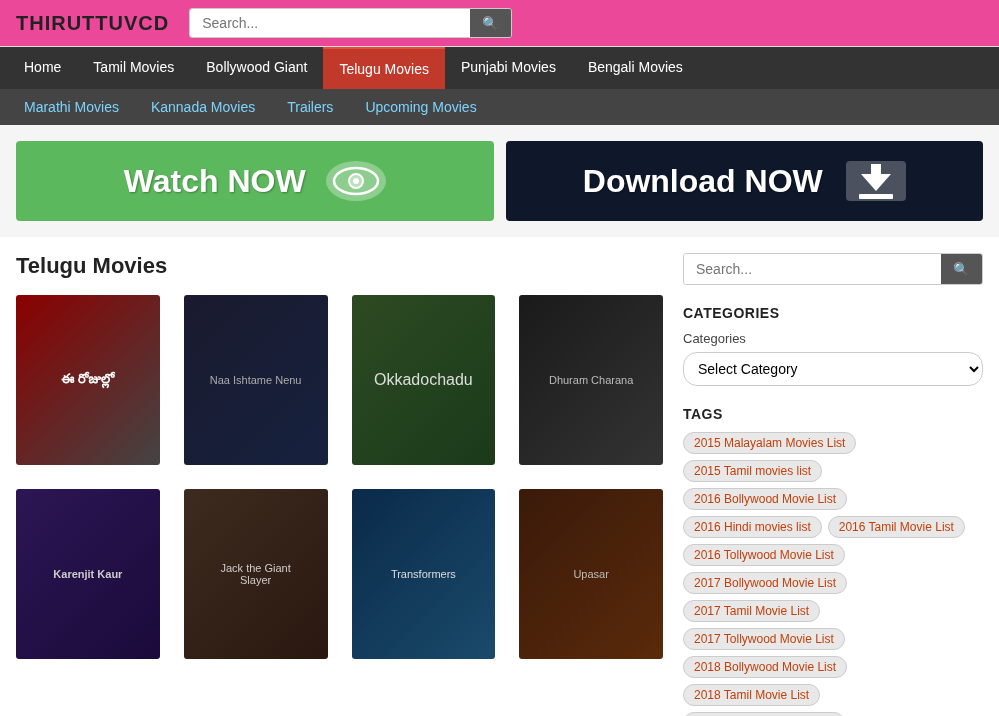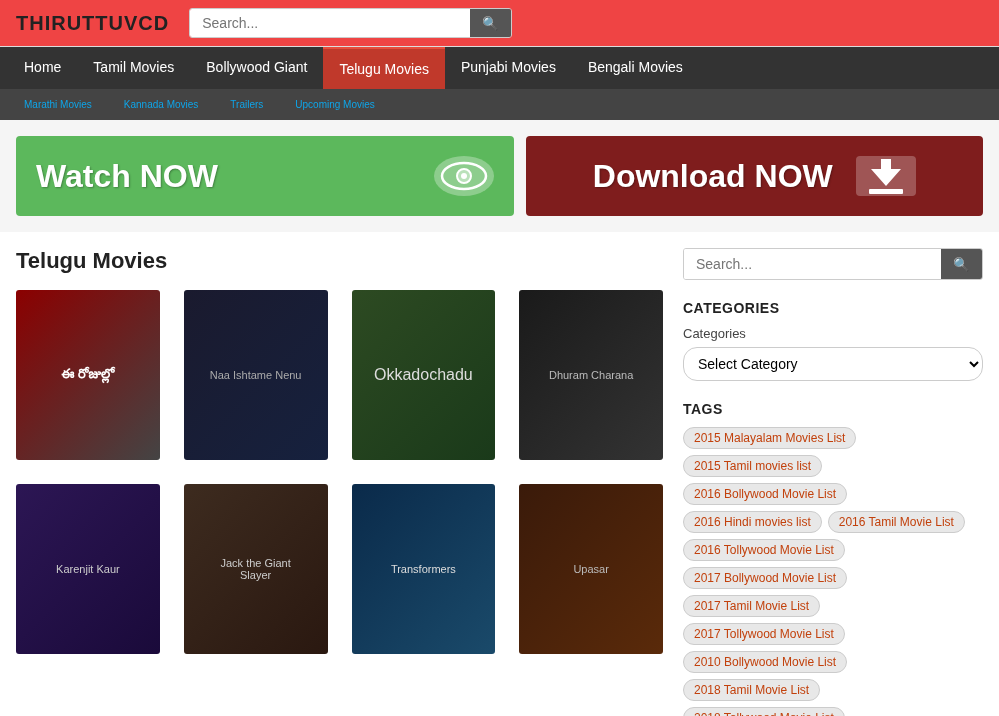--- a/index.html
+++ b/index.html
@@ -1,37 +1,37 @@
 <!DOCTYPE html>
 <html><head>
   <meta charset="utf-8">
   <style>
     * { margin: 0; padding: 0; box-sizing: border-box; }
     body { font-family: Arial, sans-serif; font-size: 14px; background: #fff; }
 
     
-    .header { display: flex; align-items: center; padding: 8px 16px; background: #ef4444; border-bottom: 1px solid #ddd; }
+    .header { display: flex; align-items: center; padding: 8px 16px; background: #ec4899; border-bottom: 1px solid #ddd; }
     .site-title { font-size: 20px; font-weight: bold; color: #222; margin-right: 20px; letter-spacing: 1px; }
     .search-bar { display: flex; border: 1px solid #ccc; border-radius: 3px; overflow: hidden; }
     .search-bar input { padding: 6px 12px; border: none; outline: none; font-size: 14px; width: 280px; }
     .search-bar button { background: #555; border: none; padding: 6px 12px; cursor: pointer; color: #fff; }
 
     
     .nav-primary { background: #333; display: flex; padding: 0 8px; text-align: center; }
     .nav-primary a { color: #fff; text-decoration: none; padding: 12px 16px; font-size: 14px; display: block; }
     .nav-primary a.active { background: #c0392b; border-top: 2px solid #e74c3c; }
 
     .nav-secondary { background: #444; display: flex; padding: 0 8px; }
-    .nav-secondary a { color: #0ea5e9; text-decoration: none; padding: 10px 16px; font-size: 10px; display: block; }
+    .nav-secondary a { color: #7dd3fc; text-decoration: none; padding: 10px 16px; font-size: 14px; display: block; }
 
     
     .banners { display: flex; gap: 12px; padding: 16px; background: #f5f5f5; }
-    .banner-watch { flex: 1; background: #5cb85c; border-radius: 4px; display: flex; align-items: center; justify-content: space-between; padding: 20px; gap: 20px; cursor: pointer; }
+    .banner-watch { flex: 1; background: #5cb85c; border-radius: 4px; display: flex; align-items: center; justify-content: center; padding: 20px; gap: 20px; cursor: pointer; }
     .banner-watch .btn-text { font-size: 32px; font-weight: bold; color: #fff; text-shadow: 1px 1px 2px rgba(0,0,0,0.3); }
-    .banner-download { flex: 1; background: #7f1d1d; border-radius: 4px; display: flex; align-items: center; justify-content: center; gap: 23px; cursor: pointer; }
+    .banner-download { flex: 1; background: #0f172a; border-radius: 4px; display: flex; align-items: center; justify-content: center; padding: 20px; gap: 23px; cursor: pointer; }
     .banner-download .btn-text { font-size: 32px; font-weight: bold; color: #fff; text-shadow: 1px 1px 2px rgba(0,0,0,0.3); }
 
     .eye-icon { width: 60px; height: 40px; background: rgba(255,255,255,0.3); border-radius: 50%; display: flex; align-items: center; justify-content: center; font-size: 28px; }
     .download-icon { width: 60px; height: 40px; background: rgba(255,255,255,0.25); border-radius: 4px; display: flex; align-items: center; justify-content: center; font-size: 28px; color: #fff; }
 
     
     .main-content { display: flex; padding: 16px; gap: 20px; }
     .content-left { flex: 1; }
     .content-right { width: 300px; flex-shrink: 0; }
 
@@ -54,21 +54,21 @@
     .category-select { width: 100%; padding: 7px 10px; border: 1px solid #ccc; border-radius: 14px; font-size: 14px; background: #fff; cursor: pointer; }
 
     .tags-container { display: flex; flex-wrap: wrap; gap: 6px; margin-top: 8px; }
     .tag { background: #e8e8e8; border: 1px solid #ccc; border-radius: 12px; padding: 3px 10px; font-size: 12px; color: #c2410c; cursor: pointer; }
 
     
     .poster-1 { background: linear-gradient(135deg, #8B0000, #444); }
     .poster-2 { background: linear-gradient(135deg, #1a1a2e, #16213e); }
     .poster-3 { background: linear-gradient(135deg, #2d4a22, #1a3a1a); }
     .poster-4 { background: linear-gradient(135deg, #1a1a1a, #333); }
-    .poster-5 { background: linear-gradient(135deg, #2c1654, #1a0a3a); }
+    .poster-5 { background: linear-gradient(135deg, #2c1654, #1a0a3a); font-weight: bold; }
     .poster-6 { background: linear-gradient(135deg, #3d2b1f, #2a1810); }
     .poster-7 { background: linear-gradient(135deg, #0a2a4a, #1a4a6a); }
     .poster-8 { background: linear-gradient(135deg, #3a1a0a, #5a2a0a); }
   </style>
 </head>
 <body>
 
 <div class="header">
   <div class="site-title">THIRUTTUVCD</div>
   <div class="search-bar">
@@ -189,20 +189,20 @@
       <div class="tags-container">
         <span class="tag">2015 Malayalam Movies List</span>
         <span class="tag">2015 Tamil movies list</span>
         <span class="tag">2016 Bollywood Movie List</span>
         <span class="tag">2016 Hindi movies list</span>
         <span class="tag">2016 Tamil Movie List</span>
         <span class="tag">2016 Tollywood Movie List</span>
         <span class="tag">2017 Bollywood Movie List</span>
         <span class="tag">2017 Tamil Movie List</span>
         <span class="tag">2017 Tollywood Movie List</span>
-        <span class="tag">2010 Bollywood Movie List</span>
+        <span class="tag">2018 Bollywood Movie List</span>
         <span class="tag">2018 Tamil Movie List</span>
         <span class="tag">2018 Tollywood Movie List</span>
 
       </div>
     </div>
   </div>
 </div>
 
 </body></html>

